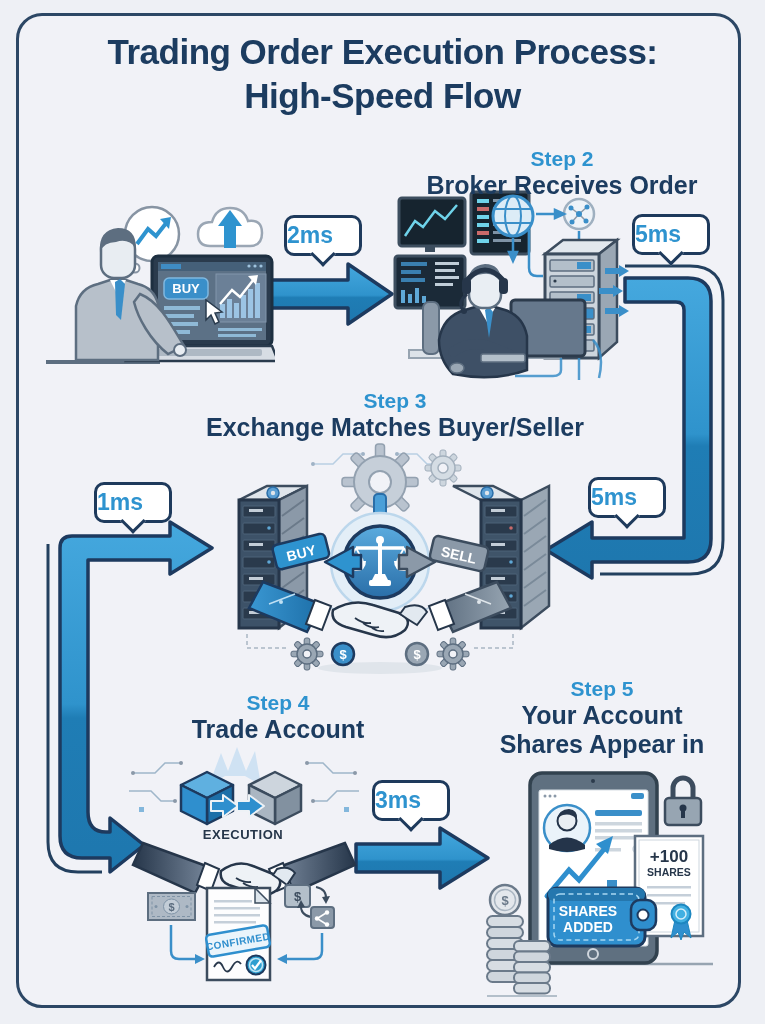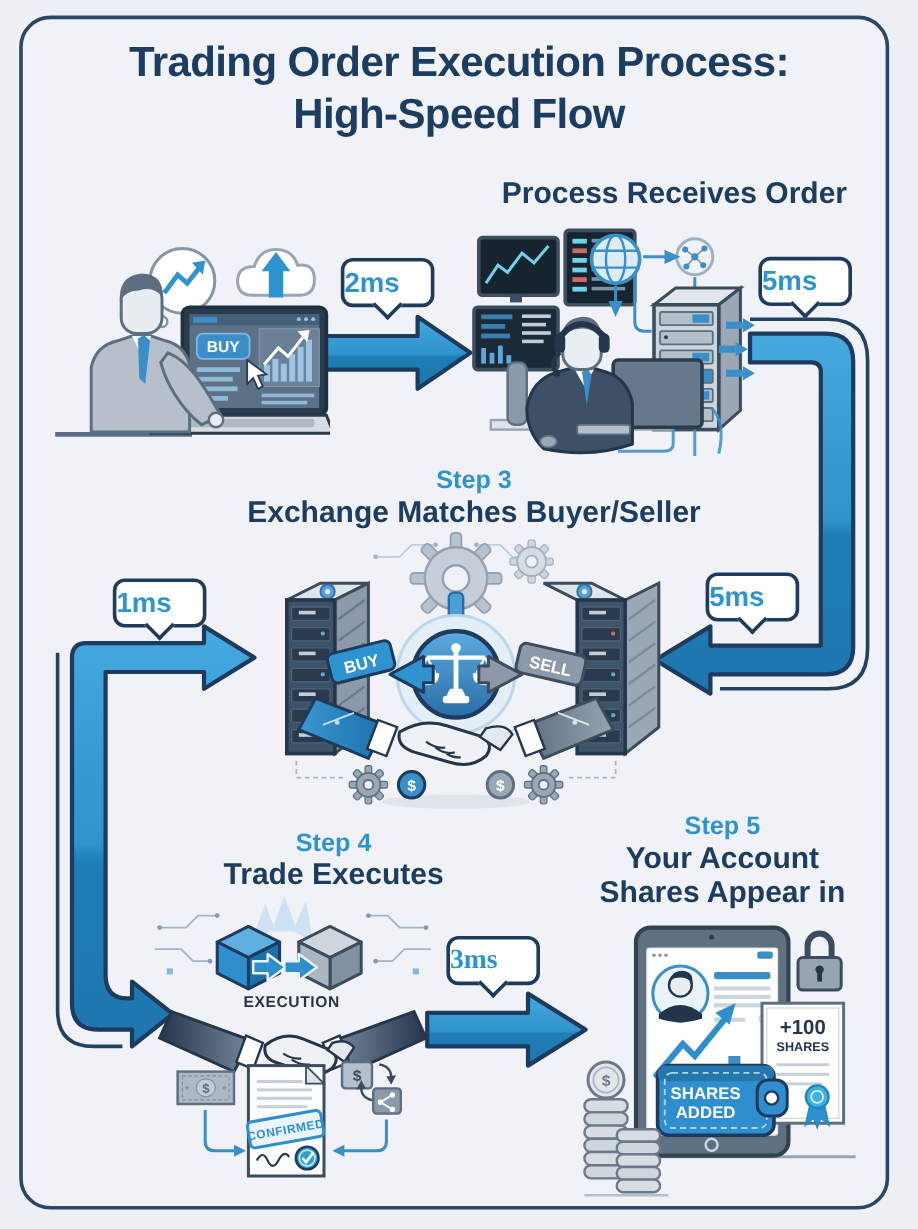--- a/index.html
+++ b/index.html
@@ -59,29 +59,30 @@
   </svg>
 
   <div class="frame"></div>
 
   <div class="page-title">
     <div>Trading Order Execution Process:</div>
     <div>High-Speed Flow</div>
   </div>
 
   <div class="step-head" style="left:412px;top:147px;width:300px;">
-    <div class="step-title">Process Receives Order</div>
+    <div class="step-label">Step 2</div>
+    <div class="step-title">Broker Receives Order</div>
   </div>
   <div class="step-head" style="left:0px;top:389px;width:730px;margin-left:30px;">
     <div class="step-label">Step 3</div>
     <div class="step-title">Exchange Matches Buyer/Seller</div>
   </div>
   <div class="step-head" style="left:90px;top:691px;width:300px;margin-left:38px;">
     <div class="step-label">Step 4</div>
-    <div class="step-title">Trade Executes</div>
+    <div class="step-title">Trade Account</div>
   </div>
   <div class="step-head" style="left:452px;top:677px;width:300px;">
     <div class="step-label">Step 5</div>
     <div class="step-title">Your Account</div>
     <div class="step-title">Shares Appear in</div>
   </div>
 
   <svg class="lay z2" style="left:530px;top:240px" width="210" height="345" viewBox="0 0 210 345">
     <path d="M95,26 H160 Q193,26 193,60 V300 Q193,334 160,334 H70" fill="none" stroke="#23405f" stroke-width="3"></path>
     <path d="M95,38 H158 Q181,38 181,61 V299 Q181,322 158,322 H62 V338 L16,310 L62,282 V298 H154 V70 Q154,62 146,62 H95 Z" fill="url(#gradArrow)" stroke="#1d3a5f" stroke-width="3.5" stroke-linejoin="round"></path>
@@ -589,15 +590,15 @@
         <text x="20" y="157" text-anchor="middle" font-size="13" font-weight="bold" fill="#6b7a8a">$</text>
       </g>
       <line x1="2" y1="248" x2="72" y2="248" stroke="#b3bfca" stroke-width="2"></line>
     </g>
   </svg>
 
   <div class="bubble" style="left:284px;top:215px;">2ms</div>
   <div class="bubble" style="left:632px;top:214px;">5ms</div>
   <div class="bubble" style="left:588px;top:477px;">5ms</div>
   <div class="bubble" style="left:94px;top:482px;">1ms</div>
-  <div class="bubble" style="left:372px;top:780px;font-family:Liberation Serif, serif;">3ms</div>
+  <div class="bubble" style="left:372px;top:780px;">3ms</div>
 
 </div>
 
 </body></html>

